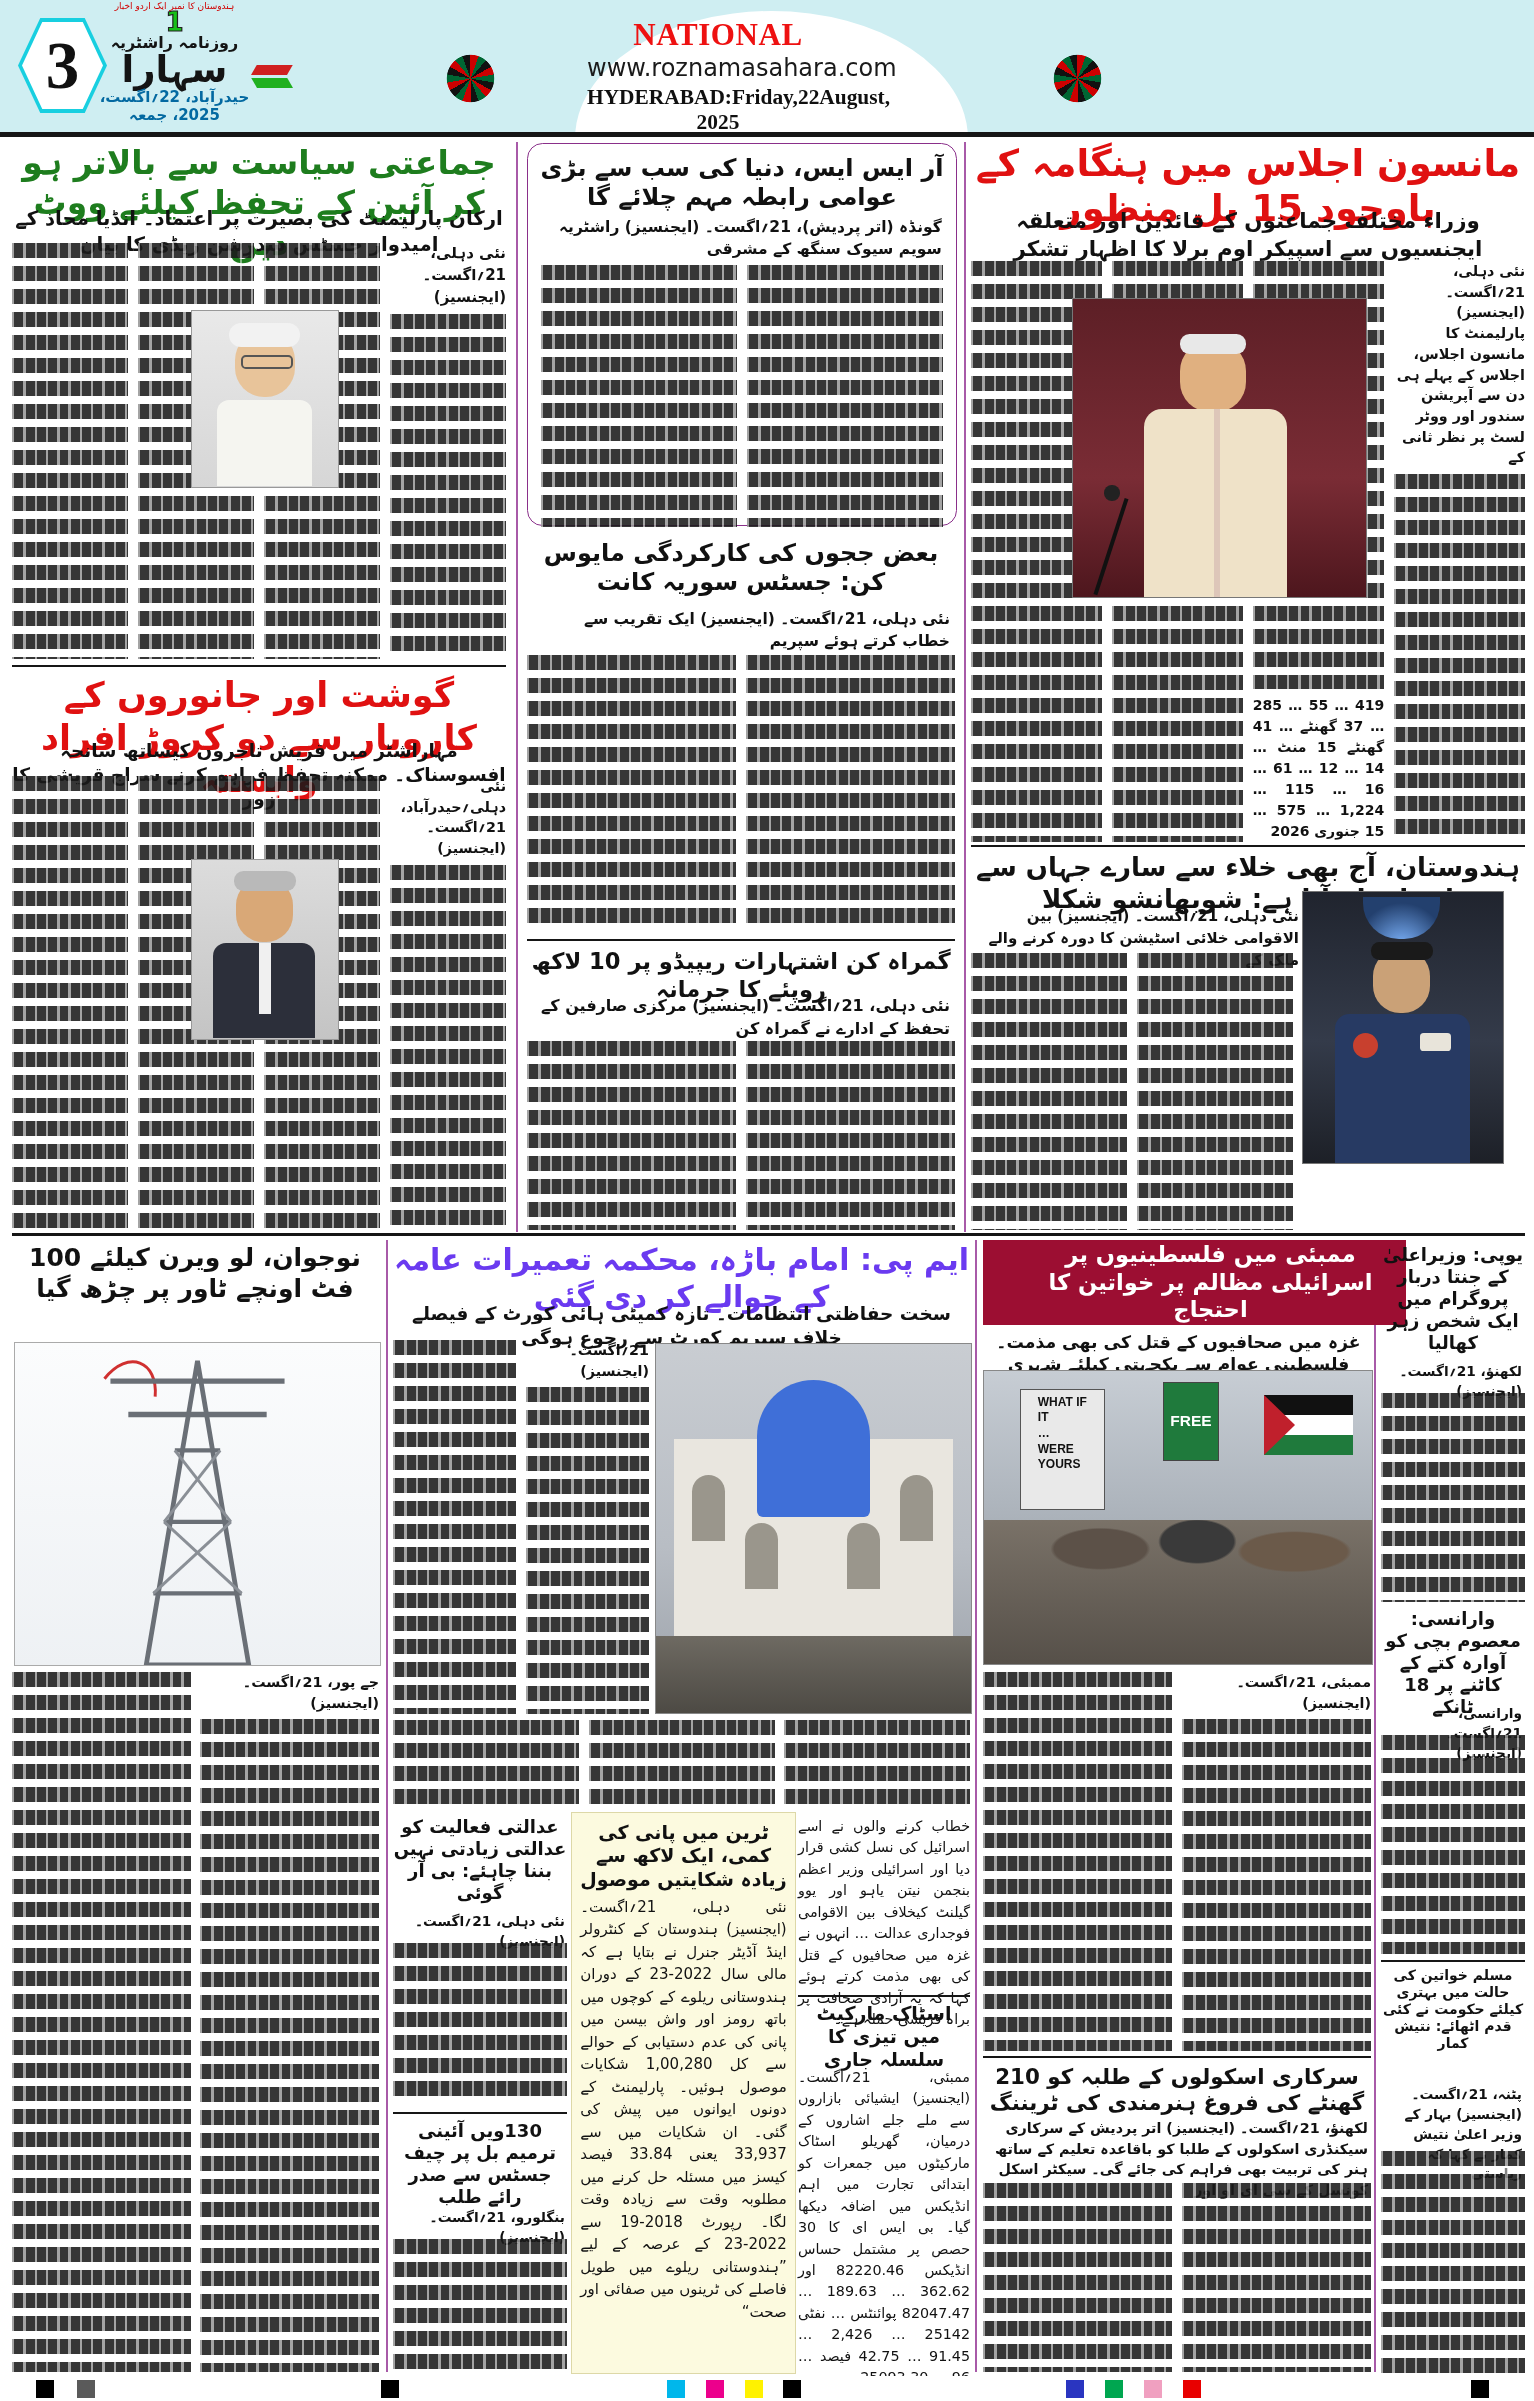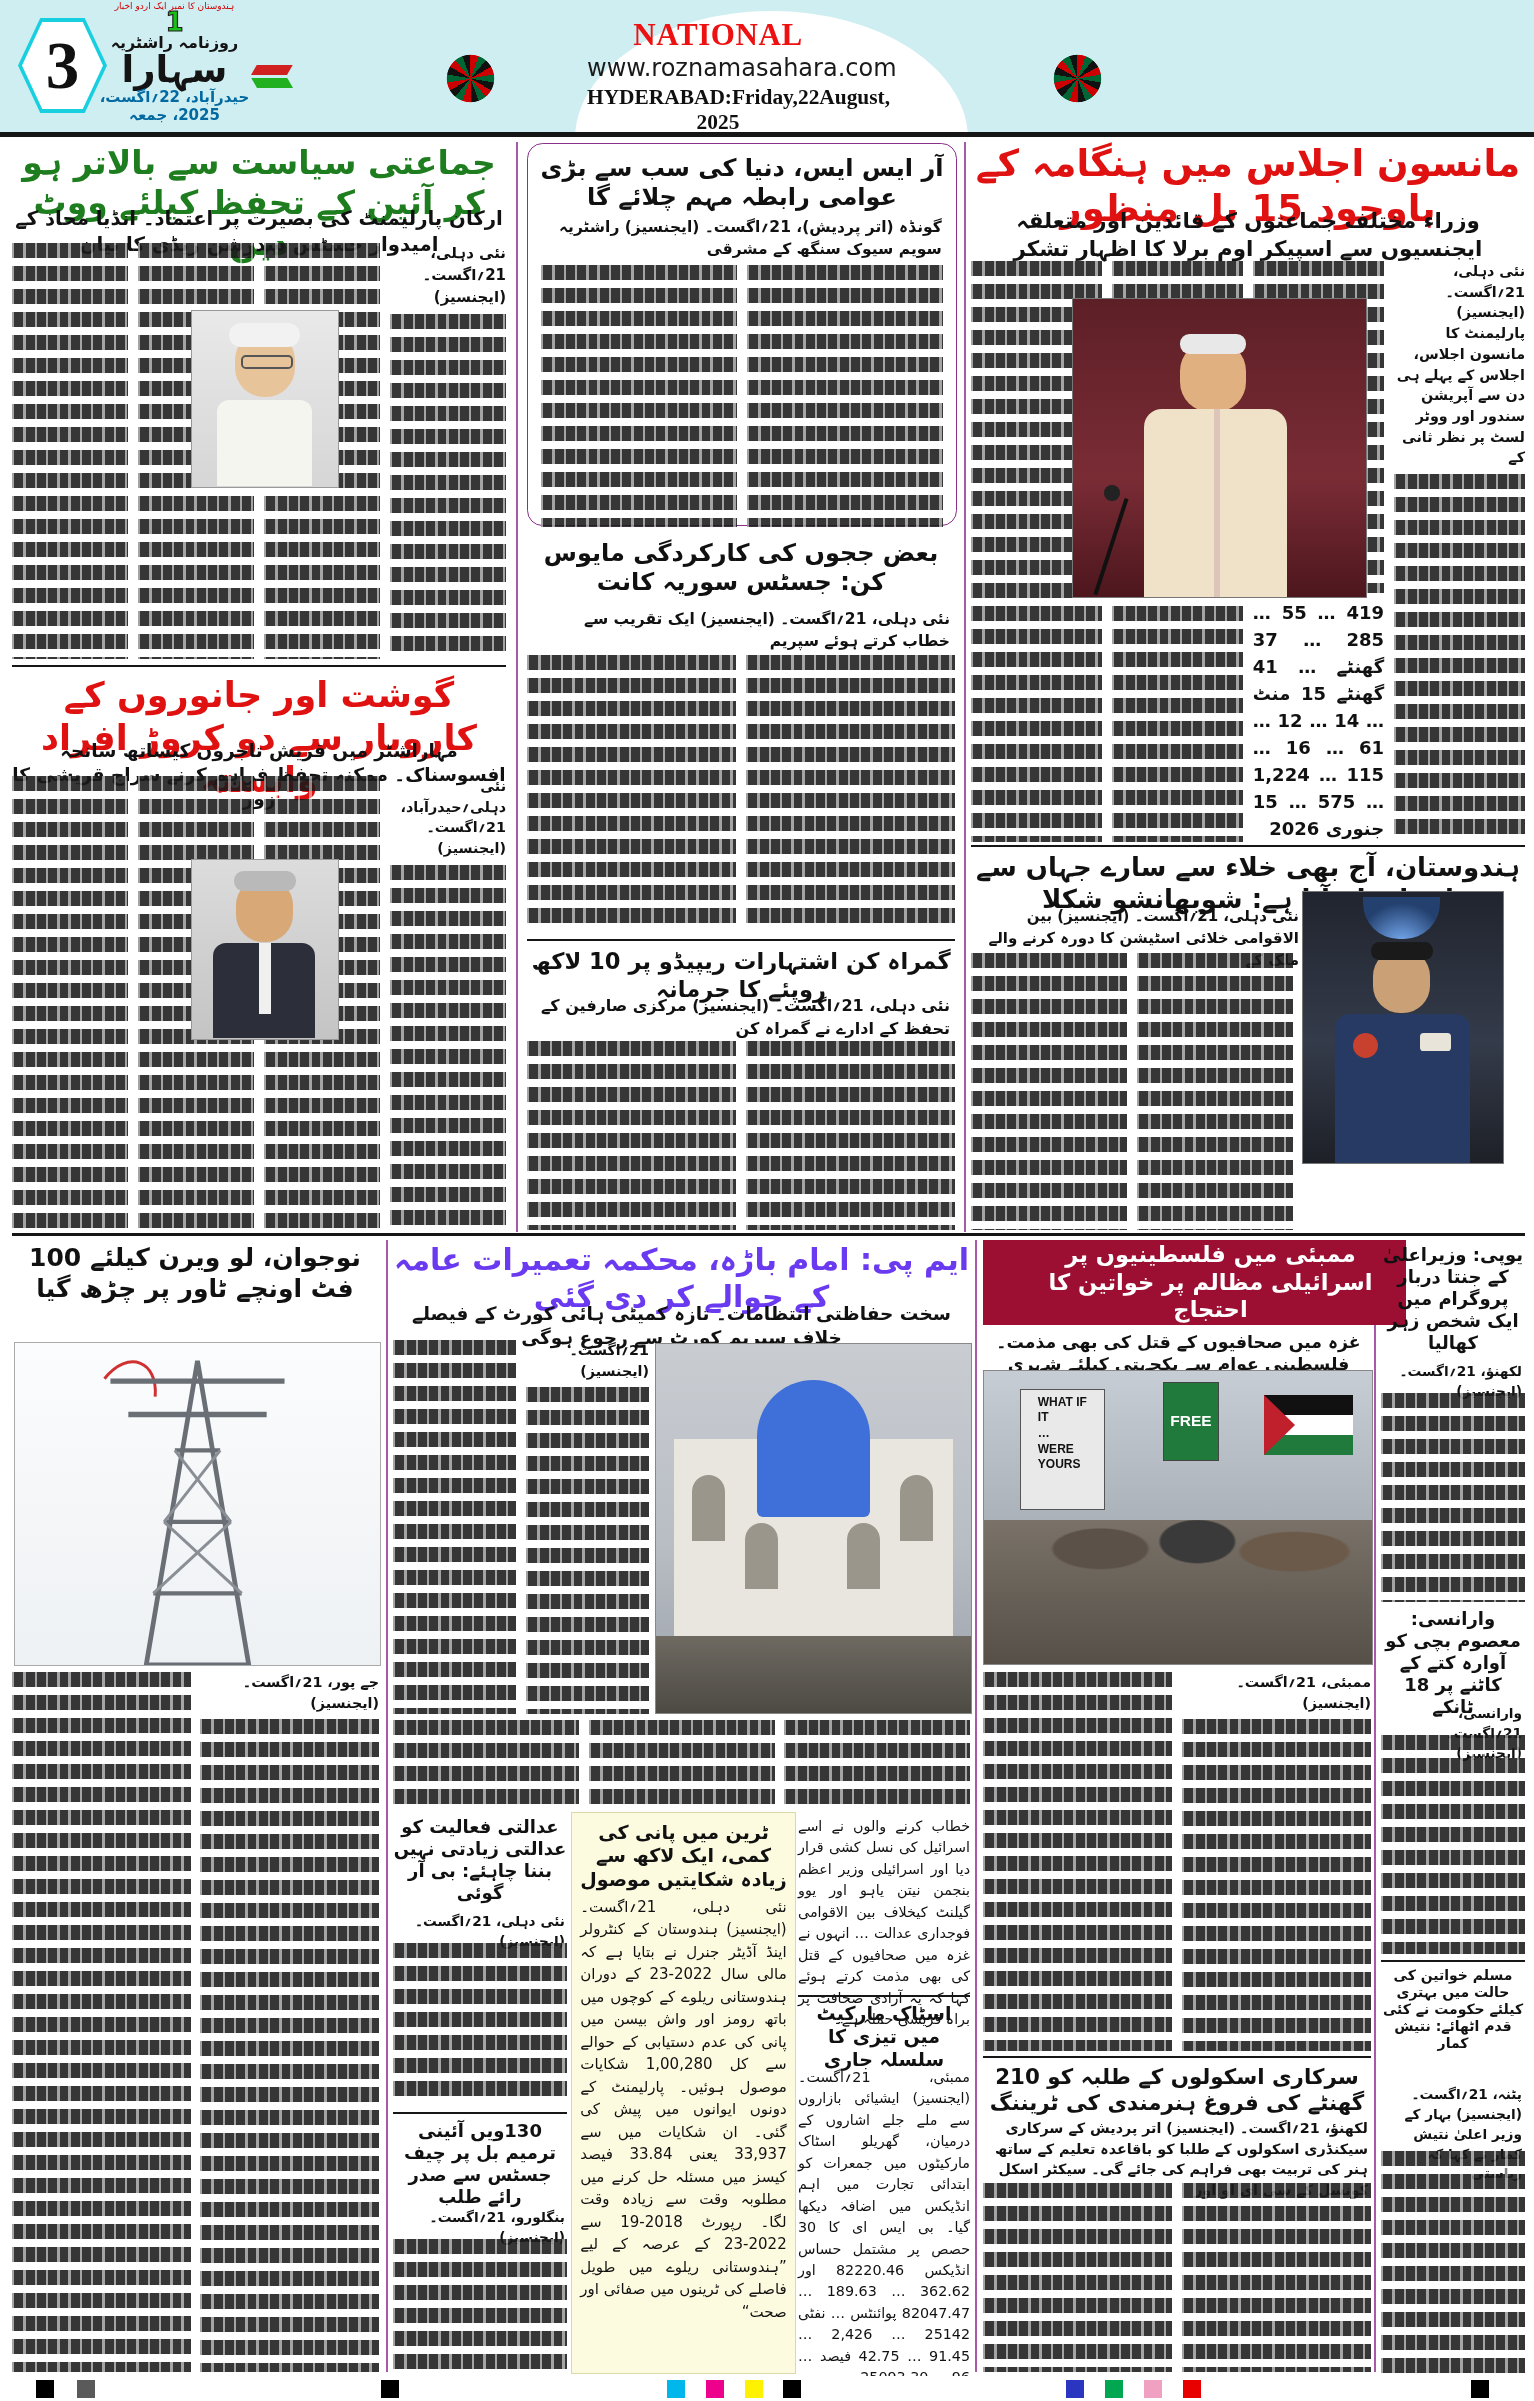--- a/index.html
+++ b/index.html
@@ -127,21 +127,21 @@
   <section>
     <div class="abs hl" style="left:971px;top:141px;width:554px;font-size:37px;color:#e01111;">مانسون اجلاس میں ہنگامہ کے باوجود 15 بل منظور</div>
     <div class="abs sub" style="left:971px;top:207px;width:554px;font-size:21.4px;">وزراء مختلف جماعتوں کے قائدین اور متعلقہ ایجنسیوں سے اسپیکر اوم برلا کا اظہار تشکر</div>
     <div class="cols" style="left:971px;top:261px;width:554px;height:581px;">
       <div class="c">
           <div class="dl" style="font-size:14.3px;">نئی دہلی، 21؍اگست۔ (ایجنسیز) پارلیمنٹ کا مانسون اجلاس، اجلاس کے پہلے ہی دن سے آپریشن سندور اور ووٹر لسٹ پر نظر ثانی کے</div>
           <div class="tl"></div>
         </div>
       <div class="c">
           <div class="tl"></div>
-        <div class="para" style="font-size:18px;font-weight:bold;">419 … 55 … 285 … 37 گھنٹے … 41 گھنٹے 15 منٹ … 14 … 12 … 61 … 16 … 115 … 1,224 … 575 … 15 جنوری 2026</div>
+        <div class="para" style="font-size:14px;font-weight:bold;">419 … 55 … 285 … 37 گھنٹے … 41 گھنٹے 15 منٹ … 14 … 12 … 61 … 16 … 115 … 1,224 … 575 … 15 جنوری 2026</div>
         </div>
       <div class="c">
           <div class="tl"></div>
         </div>
       <div class="c">
           <div class="tl"></div>
         </div>
       <div class="photo" style="left:101px;top:37px;width:293px;height:298px;background:linear-gradient(#5d1f26,#7a2c35 60%,#4d161d);border:0.6px solid #777;">
         <div class="abs" style="left:107px;top:42px;width:66px;height:71px;background:#e0b080;border-radius:30px;"></div>
         <div class="abs" style="left:107px;top:35px;width:66px;height:20px;background:#e8e8e8;border-radius:9.5px;"></div>

